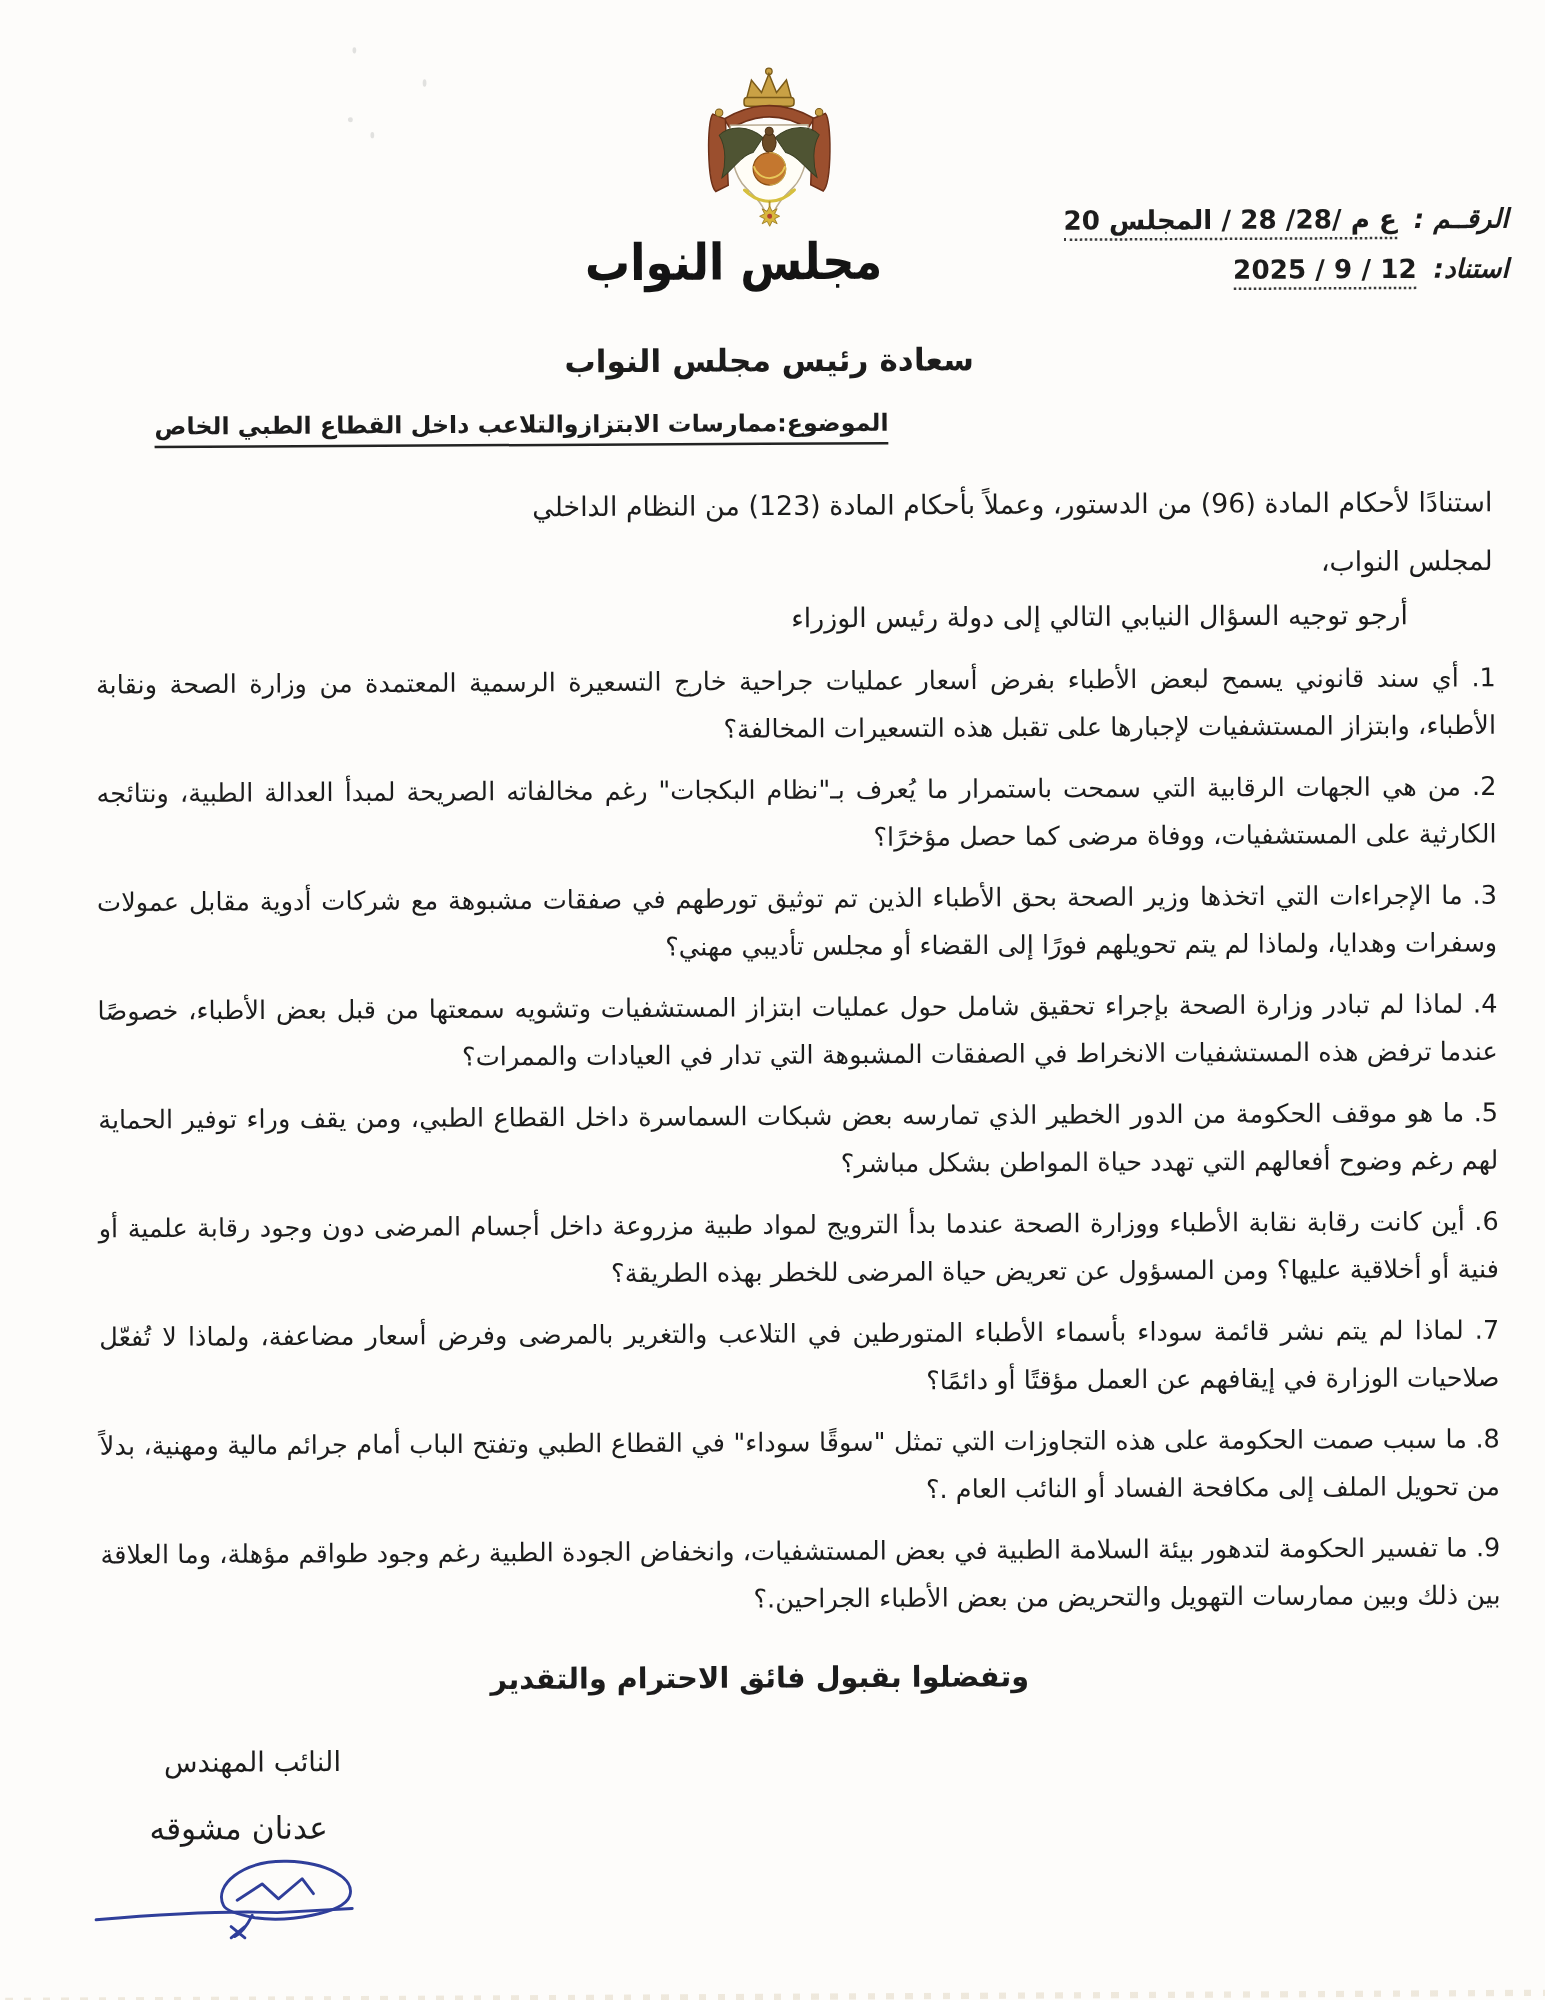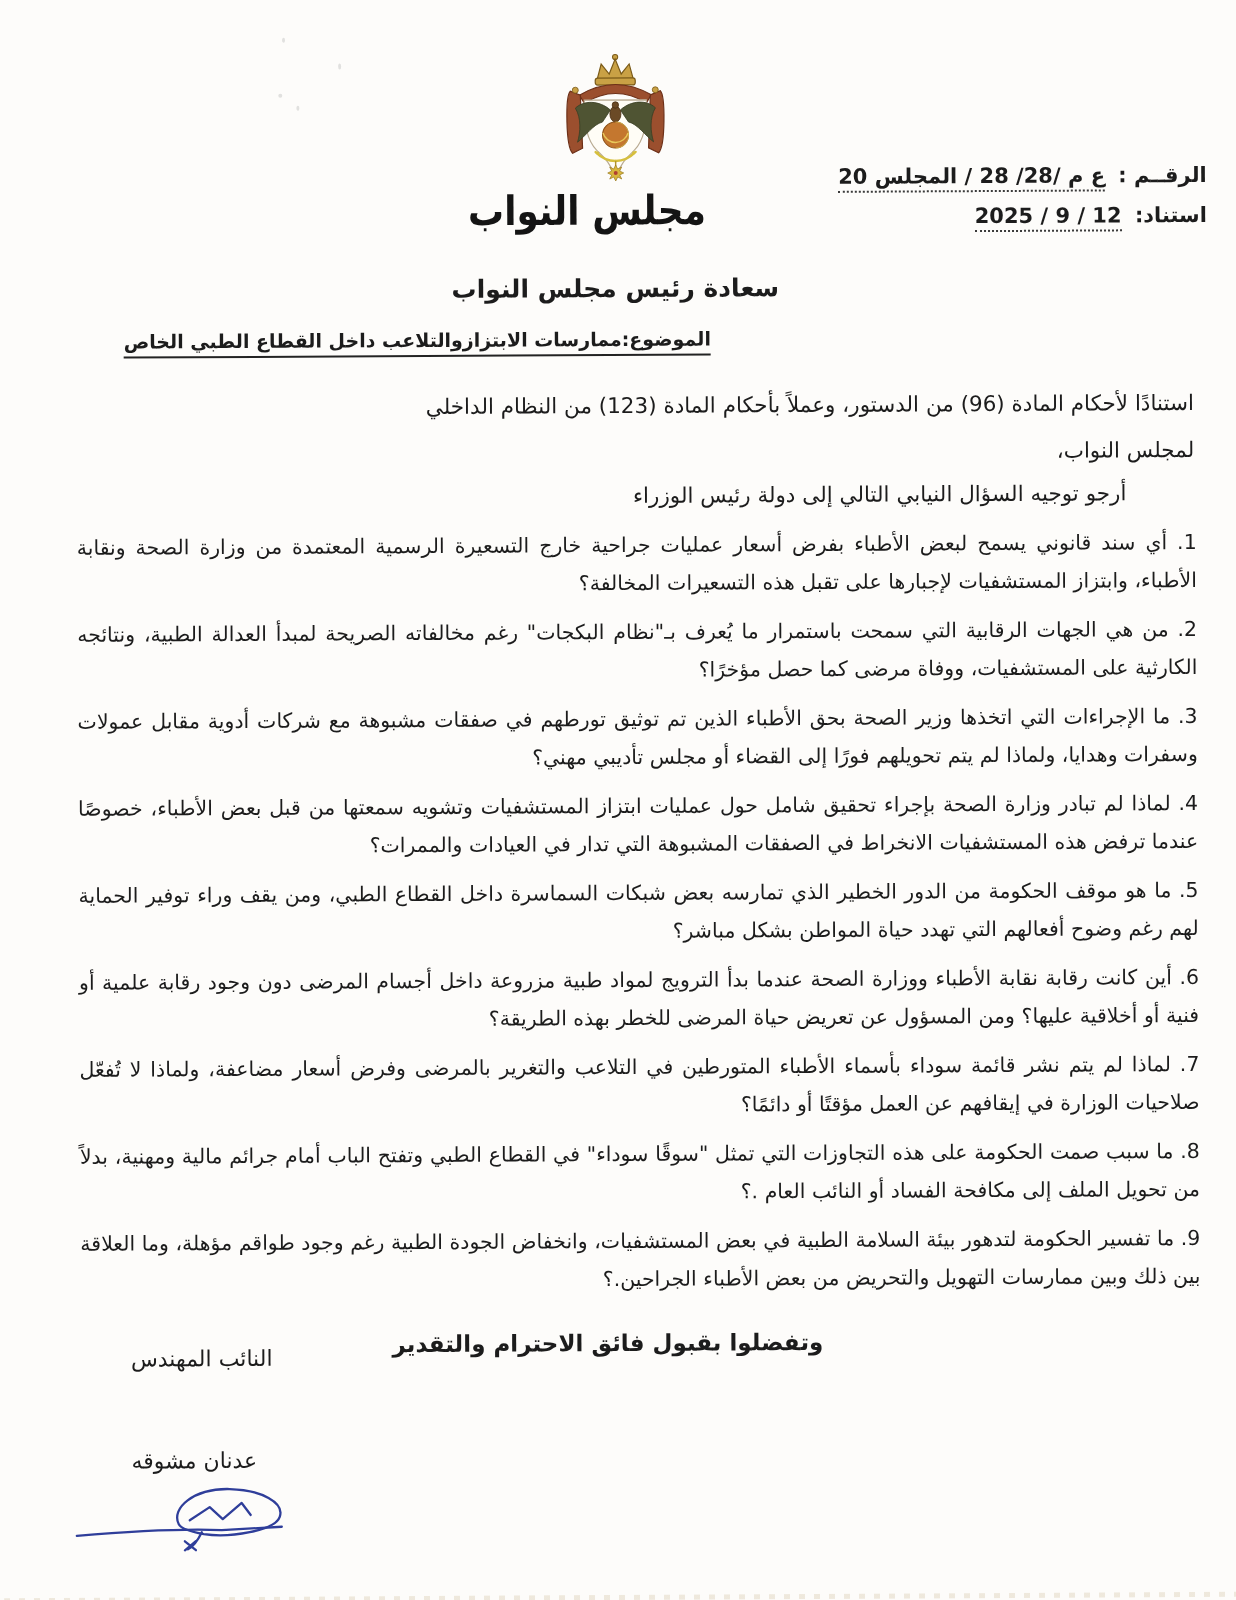--- a/index.html
+++ b/index.html
@@ -18,35 +18,35 @@
   
   .emblem{left:543px;top:50px;width:152px;height:138px;}
   .calligraphy{
     left:470px;top:190px;width:240px;
     text-align:center;font-size:36px;font-weight:bold;
     transform:scaleY(1.12);letter-spacing:-1px;
     color:#141414;
   }
   .ref-block{right:26px;top:166px;text-align:right;font-size:21px;font-weight:bold;direction:rtl;}
   .ref-row{margin-bottom:16px;white-space:nowrap;}
-  .ref-label{padding-left:6px;}
+  .ref-label{padding-left:6px;font-style:italic;}
   .dotted-underline{border-bottom:2px dotted #3a3a3a;padding-bottom:2px;}
   .salutation{left:0;top:274px;width:1236px;text-align:center;font-size:25px;font-weight:bold;}
   .subject{
     left:126px;top:328px;font-size:19px;font-weight:bold;
     border-bottom:2px solid #232323;padding-bottom:4px;
   }
   
   .intro{left:80px;right:40px;top:382px;text-align:right;font-size:21.5px;line-height:47px;direction:rtl;}
   .request{right:108px;top:483px;text-align:right;font-size:21.5px;direction:rtl;}
   .questions{left:78px;right:38px;top:527px;direction:rtl;font-size:20.5px;line-height:37.5px;text-align:justify;}
   .questions p{margin:0 0 12px 0;}
   .closing{left:0;top:1330px;width:1210px;text-align:center;font-size:23px;font-weight:bold;}
-  .signer-title{left:128px;top:1344px;font-size:22px;}
-  .signer-name{left:128px;top:1446px;font-size:22px;}
+  .signer-title{left:128px;top:1396px;font-size:22px;}
+  .signer-name{left:116px;top:1446px;font-size:25px;}
   .signature{left:68px;top:1476px;width:244px;height:76px;}
   
   .speck{position:absolute;background:#9a9a9a;border-radius:50%;opacity:.28;}
   .scan-edge{
     position:absolute;left:0;right:0;bottom:0;height:5px;opacity:.5;
     background:repeating-linear-gradient(90deg,#e0d5bf 0 6px,transparent 6px 15px);
   }
 </style>
 </head>
 <body>

